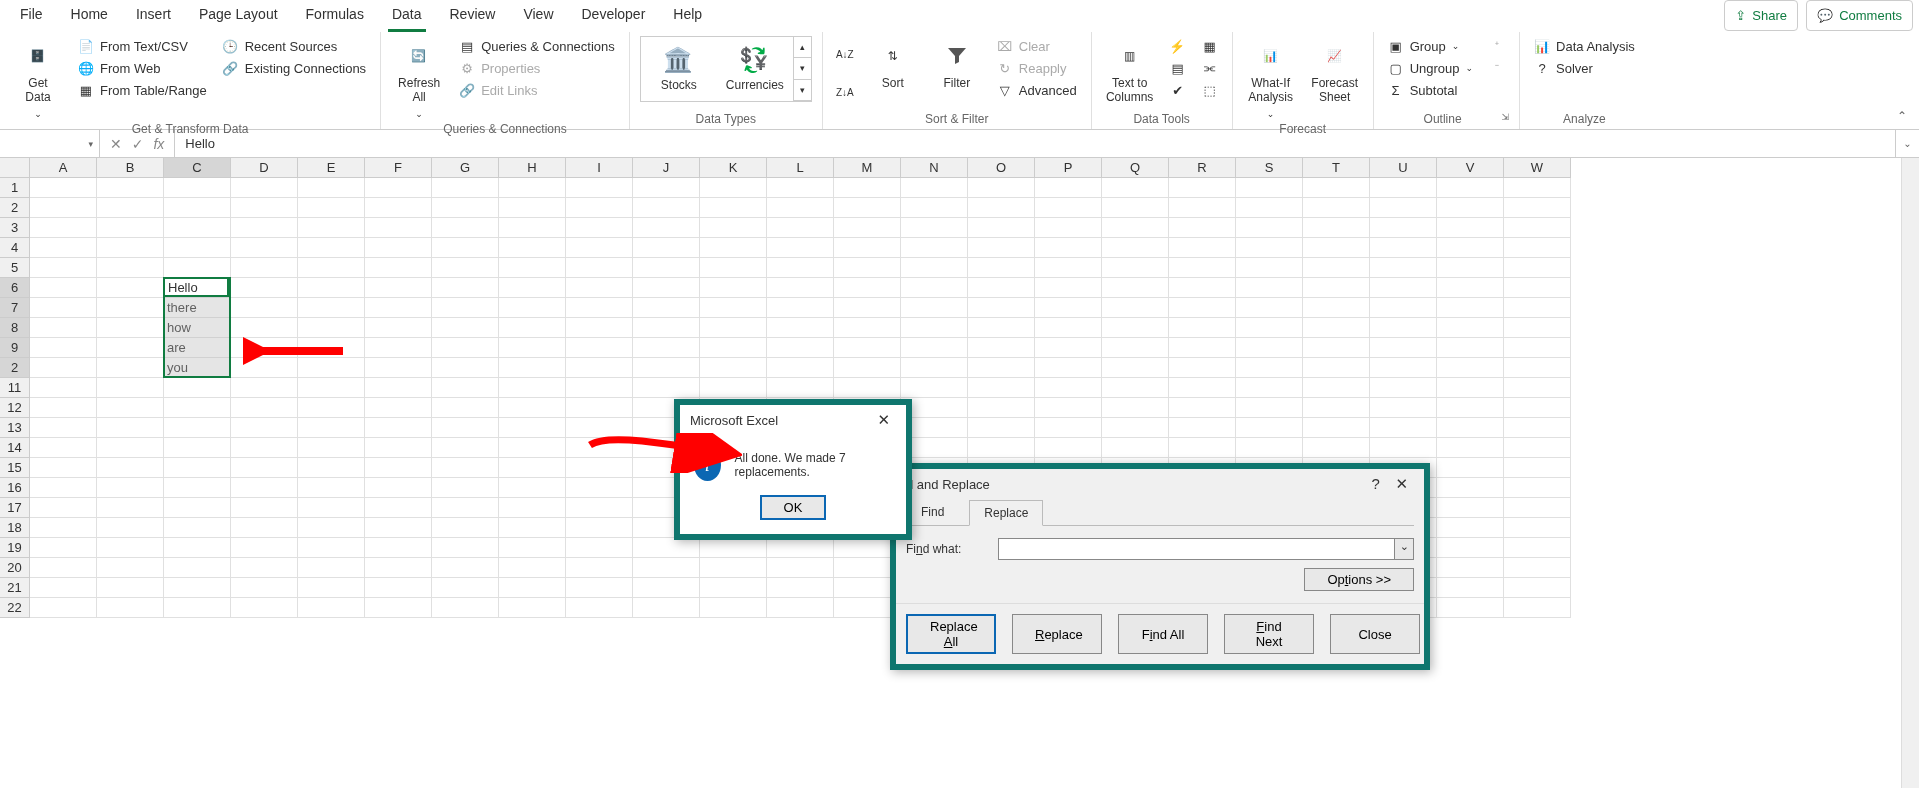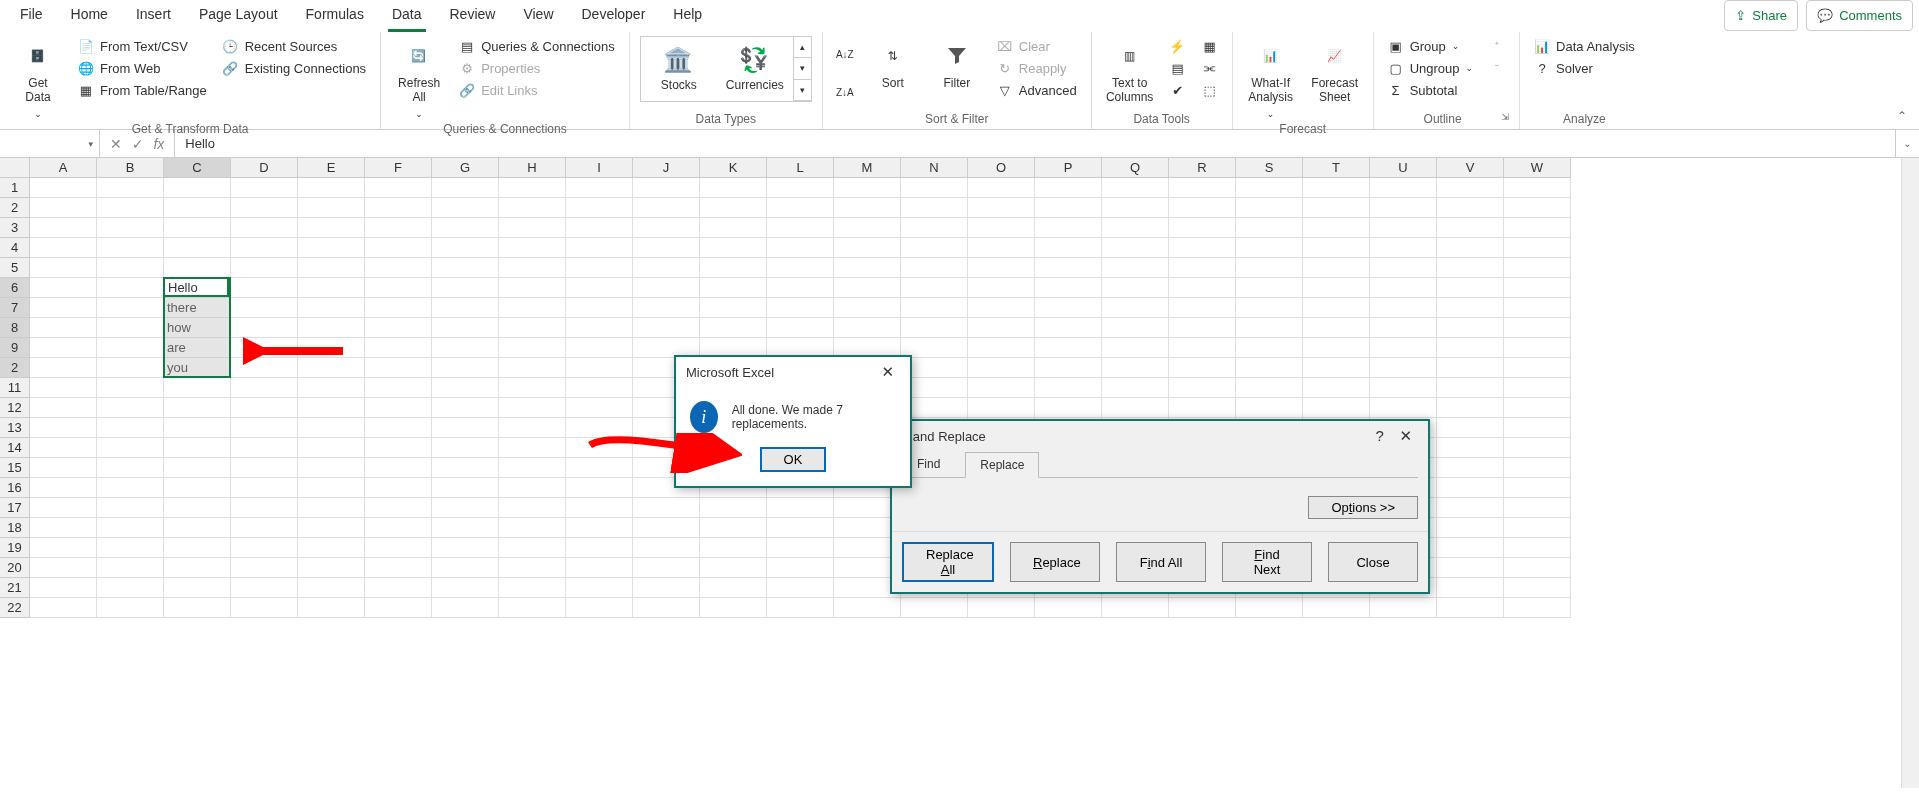--- a/index.html
+++ b/index.html
@@ -50,21 +50,21 @@
 .rowh { height: 20px; border-right: 1px solid #ccc; border-bottom: 1px solid #ccc; background: #f0f0f0; text-align: center; font-size: 13px; line-height: 20px; cursor: pointer; }
 .rowh.sel { background: #d6d6d6; }
 .cells { position: absolute; left: 30px; top: 20px; right: 18px; bottom: 0; }
 .row { display: flex; height: 20px; }
 .cell { width: 67px; border-right: 1px solid #e0e0e0; border-bottom: 1px solid #e0e0e0; padding: 0 3px; font-size: 13px; line-height: 20px; overflow: hidden; white-space: nowrap; }
 .selrange { position: absolute; background: rgba(180,180,180,0.35); border: 2px solid #107c41; pointer-events: none; }
 .activecell { position: absolute; background: #fff; border: 2px solid #107c41; pointer-events: none; padding: 0 3px; font-size: 13px; line-height: 18px; overflow: hidden; }
 .vscroll { position: absolute; right: 0; top: 0; width: 18px; height: 100%; background: #f0f0f0; border-left: 1px solid #ddd; }
 
 
-.dlg { position: absolute; background: #f0f0f0; border: 2px solid #0f766e; box-shadow: 2px 2px 10px rgba(0,0,0,0.3); }
+.dlg { position: absolute; background: #f0f0f0; border: 6px solid #0f766e; box-shadow: 2px 2px 10px rgba(0,0,0,0.3); margin-top: 44px; }
 .dlg-title { display: flex; justify-content: space-between; align-items: center; padding: 6px 10px; font-size: 13px; background: #fff; }
 .dlg-close { cursor: pointer; padding: 0 6px; font-size: 15px; }
 .dlg-body { padding: 14px; }
 .msgbox .dlg-body { display: flex; align-items: center; gap: 14px; }
 .msgbox .icon-i { width: 32px; height: 32px; border-radius: 50%; background: #0b67b3; color: #fff; display: flex; align-items: center; justify-content: center; font-style: italic; font-family: Georgia, serif; font-size: 18px; }
 .msgbox .btns { text-align: center; padding: 0 14px 14px; }
 .btn { border: 1px solid #888; background: #e8e8e8; padding: 3px 22px; cursor: pointer; font-size: 13px; }
 .btn.primary { border: 2px solid #0b67b3; }
 
 .findrepl { width: 540px; }
@@ -954,20 +954,24 @@
     <div>
       <span class="dlg-close">?</span>
       <span class="dlg-close">✕</span>
     </div>
   </div>
   <div class="fr-tabs">
     <div class="fr-tab"><span>Find</span></div>
     <div class="fr-tab active"><span>Replace</span></div>
   </div>
   <div class="fr-body">
+    <div class="fr-row">
+      <label><span>Fi<span class="underline-key">n</span>d what:</span></label>
+      <div class="fr-combo"></div>
+    </div>
     <div class="fr-opts"><button class="btn">Op<span class="underline-key">t</span>ions &gt;&gt;</button></div>
   </div>
   <div class="fr-btns">
     <button class="btn primary">Replace <span class="underline-key">A</span>ll</button>
     <button class="btn"><span class="underline-key">R</span>eplace</button>
     <button class="btn" style="margin-left:auto">F<span class="underline-key">i</span>nd All</button>
     <button class="btn"><span class="underline-key">F</span>ind Next</button>
     <button class="btn">Close</button>
   </div>
 </div>

